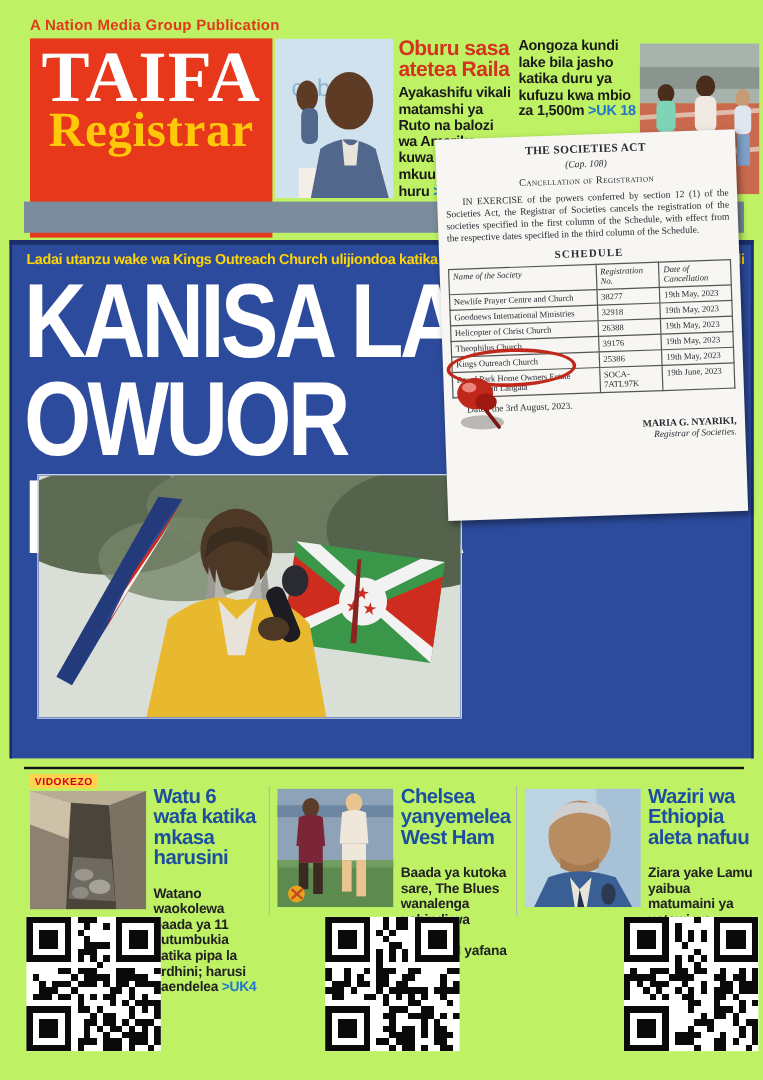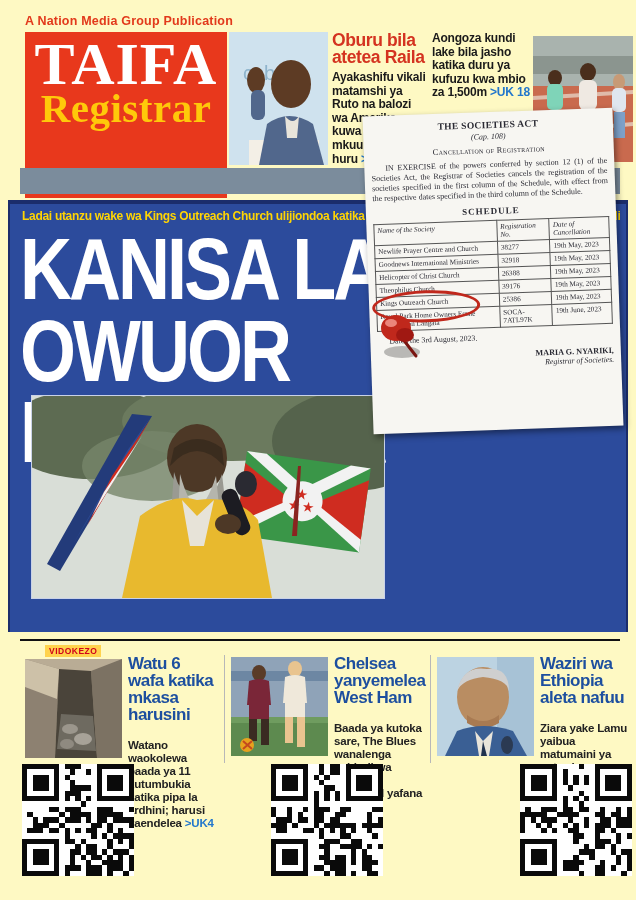--- a/index.html
+++ b/index.html
@@ -1,18 +1,18 @@
 <!DOCTYPE html>
 <html><head>
 <meta charset="utf-8">
 <style>
   * { margin:0; padding:0; box-sizing:border-box; }
   html,body { width:636px; height:900px; background:#fff; font-family:"Liberation Sans", sans-serif; overflow:hidden; }
   .abs { position:absolute; }
-  #page { position:relative; width:636px; height:900px; background:#fef9c3; }
+  #page { position:relative; width:636px; height:900px; background:#bef264; }
 
   
   #tagline { left:25px; top:14px; font-size:12.5px; font-weight:bold; color:#e2391b; letter-spacing:.2px; }
 
   
   #masthead { left:25px; top:32px; width:202px; height:166px; background:#e8381c; text-align:center; }
   #mast-title { font-family:"Liberation Serif", serif; font-weight:bold; color:#fff; font-size:60px; line-height:1.0; letter-spacing:1px; margin-top:2px; }
   #mast-sub { font-family:"Liberation Serif", serif; font-weight:bold; color:#ffc90a; font-size:41px; line-height:.9; letter-spacing:.5px; margin-top:-4px; }
   #mast-slogan { position:absolute; left:9px; bottom:6px; color:#fff; font-size:10.5px; font-weight:bold; }
 
@@ -54,21 +54,21 @@
   #doc-table th { font-style:italic; }
   #doc-table tr.hl td:first-child { position:relative; }
   #doc-table tr.hl td:first-child::after { content:""; position:absolute; left:-5px; top:-6px; width:102px; height:26px; border:3px solid #c0281c; border-radius:50%; pointer-events:none; }
   #docwrap .ddate { font-size:7.8px; margin-top:5px; margin-left:12px; }
   #docwrap .dsig { text-align:right; font-size:8.2px; font-weight:bold; margin-top:8px; }
   #docwrap .dsigt { text-align:right; font-size:7.8px; font-style:italic; }
   #pushpin { left:372px; top:308px; width:58px; height:58px; z-index:5; }
 
   
   #rule { left:20px; top:639px; width:600px; height:2px; background:#111; }
-  #seclabel { left:25px; top:645px; background:#ffd34d; color:#d0021b; font-size:8.5px; font-weight:bold; padding:1px 4px; letter-spacing:.5px;margin-left:20px; }
+  #seclabel { left:25px; top:645px; background:#ffd34d; color:#d0021b; font-size:8.5px; font-weight:bold; padding:1px 4px; letter-spacing:.5px; }
   .bphoto { width:97px; height:99px; }
   #photo-pit { left:25px; top:659px; }
   #photo-football { left:231px; top:657px; }
   #photo-minister { left:437px; top:657px; }
   .bstory { width:92px; }
   #bstory-0 { left:128px; top:655px; }
   #bstory-1 { left:334px; top:655px; }
   #bstory-2 { left:540px; top:655px; width:90px; }
   .bstory .hl { color:#1d4f9f; font-weight:bold; font-size:17px; line-height:1.0; letter-spacing:-.5px; margin-bottom:16px; }
   .bstory .bd { color:#222; font-weight:bold; font-size:11.5px; line-height:1.13; letter-spacing:-.2px; }
@@ -100,21 +100,21 @@
       <rect x="20" y="108" width="70" height="25" fill="#f3efe6"></rect>
       <ellipse cx="62" cy="52" rx="20" ry="24" fill="#5d3b24"></ellipse>
       <path d="M30 133 L38 92 Q60 76 84 92 L95 133 Z" fill="#51678c"></path>
       <path d="M56 84 q8 10 14 0 l-2 22 -10 0 Z" fill="#e8e4da"></path>
       <ellipse cx="27" cy="48" rx="9" ry="13" fill="#5d3b24"></ellipse>
       <rect x="22" y="58" width="14" height="30" rx="6" fill="#51678c"></rect>
     </svg>
   </div>
 
   <div id="story-oburu" class="abs tstory">
-    <div class="hl">Oburu bila atetea Raila</div>
+    <div class="hl">Oburu sasa atetea Raila</div>
     <div class="bd"><span>Ayakashifu vikali matamshi ya Ruto na balozi wa Amerika kuwa uchaguzi mkuu ulikuwa huru</span> <span class="ref">&gt;UK 2</span></div>
   </div>
 
   <div id="story-kipyegon" class="abs tstory">
     <div class="bd"><span>Aongoza kundi lake bila jasho katika duru ya kufuzu kwa mbio za 1,500m</span> <span class="ref">&gt;UK 18</span></div>
   </div>
 
   <div id="kipyegon-photo" class="abs photo">
     <svg width="100" height="126" xmlns="http://www.w3.org/2000/svg">
       <rect width="100" height="50" fill="#a9b3ae"></rect>

